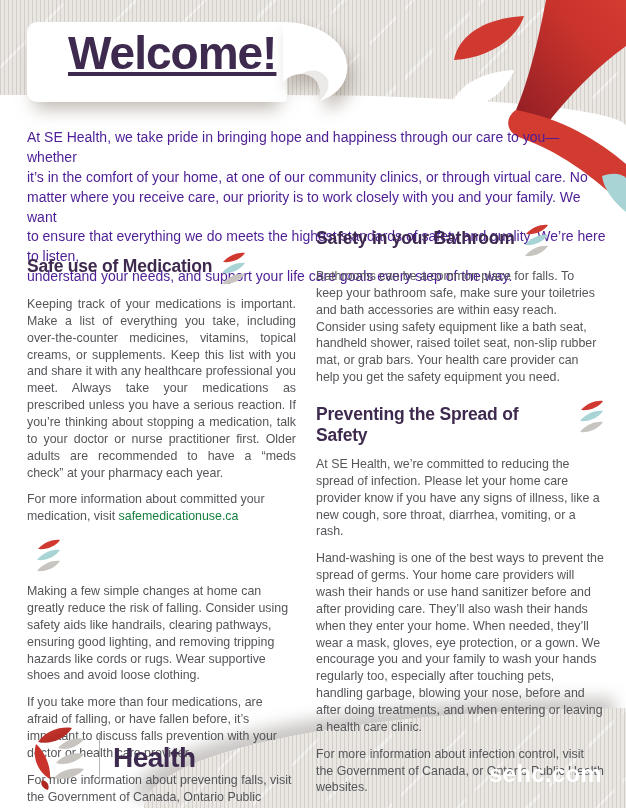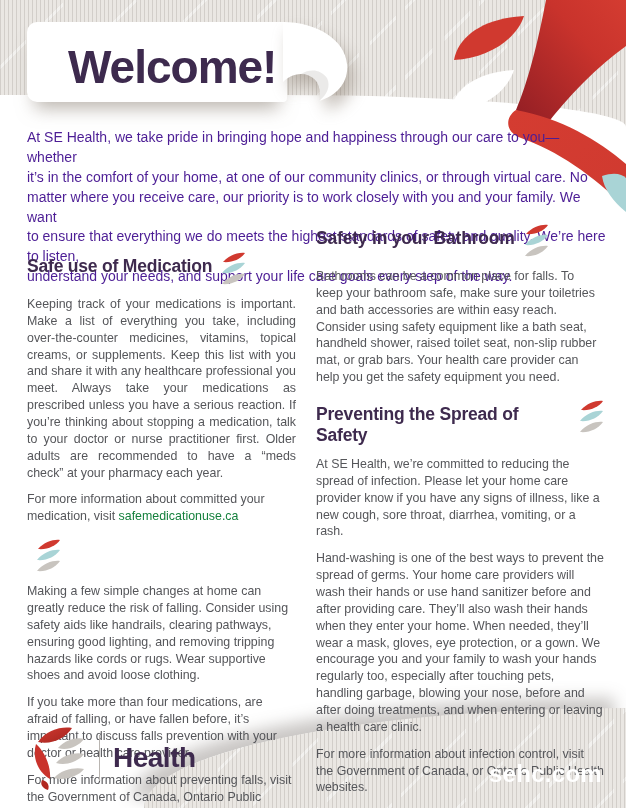--- a/index.html
+++ b/index.html
@@ -26,22 +26,22 @@
     box-shadow:-12px -10px 16px rgba(100,92,85,.35);
   }
   
   .banner-body{
     position:absolute;left:27px;top:22px;width:260px;height:80px;background:#fff;
     border-radius:10px 4px 4px 10px;z-index:4;
     box-shadow:0 14px 18px -8px rgba(130,118,105,.55);
   }
   .banner-curl{position:absolute;left:283px;top:22px;z-index:4;filter:drop-shadow(6px 10px 8px rgba(130,118,105,.45));}
   .page-title{
-    position:absolute;left:68px;top:40px;z-index:5;
-    font-size:46px;font-weight:700;color:#3d2a4e;letter-spacing:-1px;
+    position:absolute;left:68px;top:26px;z-index:5;
+    font-size:46px;font-weight:700;color:#3d2a4e;letter-spacing:-1px;text-decoration:underline;
   }
   
   .intro{
     position:absolute;left:27px;top:128px;width:580px;z-index:4;
     font-size:14px;line-height:1.42;color:#4c1d95;white-space:pre-line;
   }
   
   .col{position:absolute;top:228px;z-index:4;}
   .col-left{left:27px;width:269px;margin-top:28px;}
   .col-right{left:316px;width:288px;}

